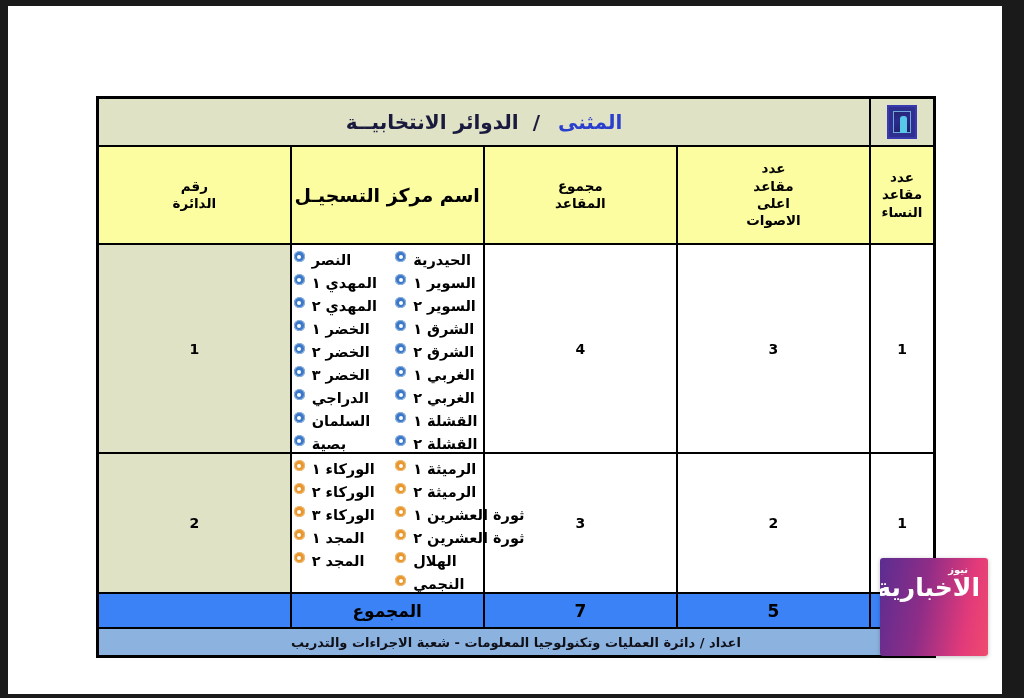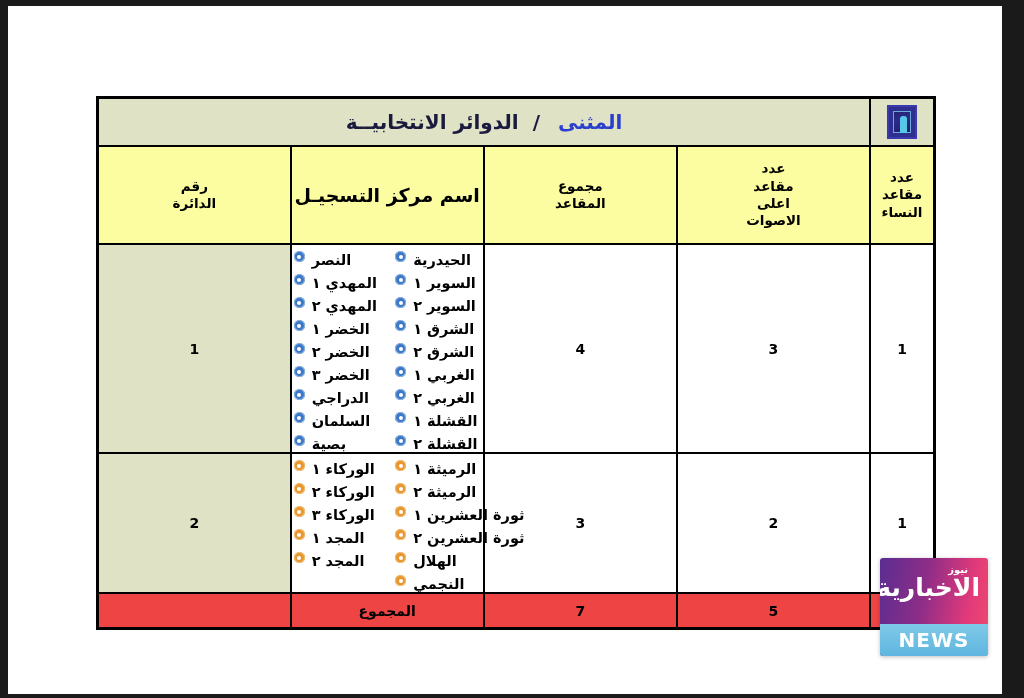--- a/index.html
+++ b/index.html
@@ -181,23 +181,23 @@
     transform: translate(-50%,-50%);
     width: 4px; height: 4px;
     border-radius: 50%;
     background: #ffffff;
   }
   .bullet.blue   { background: #3c78c8; box-shadow: 0 0 0 1px #8fb4dd inset; }
   .bullet.orange { background: #e8962e; box-shadow: 0 0 0 1px #f0bd76 inset; }
 
   
   .total-row td {
-    background: #ef4444;
+    background: #3b82f6;
     height: 33px;
-    font-size: 14px;
+    font-size: 17px;
     font-weight: bold;
     color: #000000;
   }
   .total-label {
     text-align: right;
     padding-right: 14px;
     font-size: 13.5px;
   }
 
   
@@ -451,27 +451,27 @@
     </tr>
 
     <tr class="total-row">
       <td>2</td>
       <td>5</td>
       <td>7</td>
       <td class="total-label">المجموع</td>
       <td></td>
     </tr>
 
+    <tr class="footer-row">
+      <td colspan="5">اعداد / دائرة العمليات وتكنولوجيا المعلومات - شعبة الاجراءات والتدريب</td>
+    </tr>
 
   </tbody>
     </table>
 
   <div id="watermark">
     <div class="wm-top">
       <div class="wm-news-ar">نيوز</div>
       <div class="wm-main">الاخبارية</div>
     </div>
-    <div class="wm-bottom">
-      <div class="wm-news-en">NEWS</div>
-    </div>
   </div>
 
 </div>
 
 </body></html>

